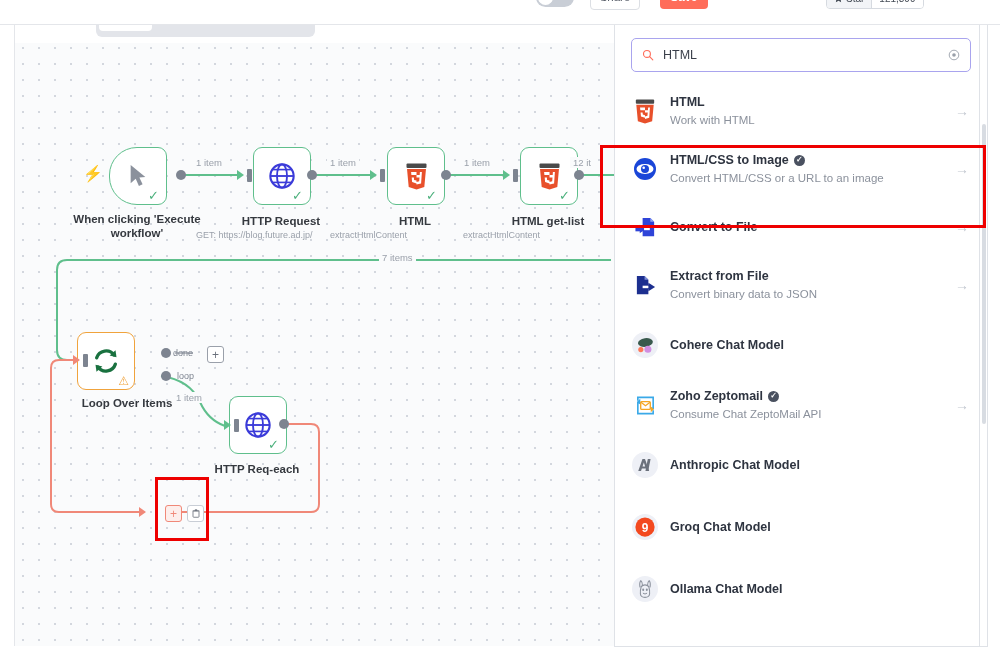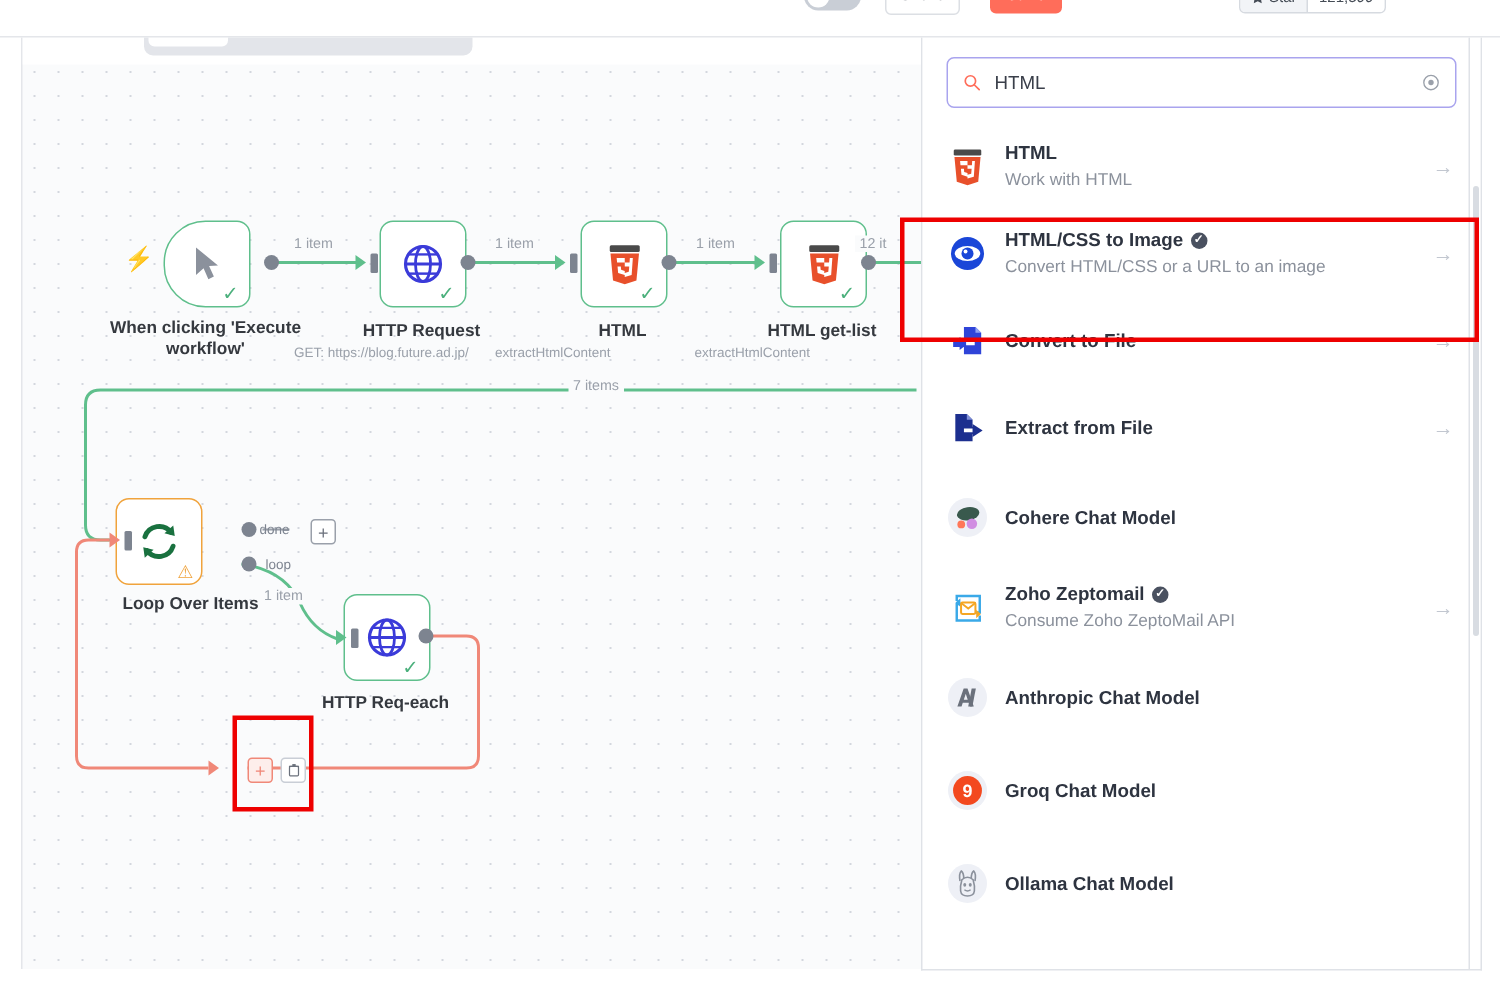--- a/index.html
+++ b/index.html
@@ -652,20 +652,21 @@
             <path fill="#7f8fd8" d="M11 2 L15 6 L11 6 Z"></path>
             <path fill="#1c2f8f" d="M8 11 L17 11 L17 16 L8 16 Z"></path>
             <path fill="#1c2f8f" d="M15 9 L22 13.5 L15 18 Z"></path>
             <path fill="#ffffff" d="M9 12.2 L15 12.2 L15 14.8 L9 14.8 Z"></path>
           </svg>
         </div>
         <div class="node-txt">
           <div class="node-name">
               <span>Extract from File</span>
             </div>
+          <div class="node-desc">Convert binary data to JSON</div>
         </div>
         <div class="chev">→</div>
       </div>
 
       <div class="node-item" style="padding-top:12px;padding-bottom:12px">
         <div class="node-ico round">
           <svg width="20" height="20" viewBox="0 0 24 24">
             <ellipse cx="12.5" cy="9" rx="9" ry="5.2" fill="#39594d" transform="rotate(-8 12.5 9)"></ellipse>
             <circle cx="7" cy="17.5" r="3.1" fill="#ff7759"></circle>
             <circle cx="15.5" cy="17" r="4.2" fill="#d18ee2"></circle>
@@ -687,21 +688,21 @@
             <path fill="#3aa9e8" d="M6.5 11 L3.2 8 L6.5 5 Z"></path>
             <rect x="7" y="8" width="10" height="8" rx="1" fill="#ffffff" stroke="#f5a623" stroke-width="1.4"></rect>
             <path fill="none" stroke="#f5a623" stroke-width="1.3" d="M7.3 8.6 L12 12.2 L16.7 8.6"></path>
           </svg>
         </div>
         <div class="node-txt">
           <div class="node-name">
             <span>Zoho Zeptomail</span>
             <span class="verified">✓</span>
           </div>
-          <div class="node-desc">Consume Zoho ZeptoMail API</div>
+          <div class="node-desc">Consume Chat ZeptoMail API</div>
         </div>
         <div class="chev">→</div>
       </div>
 
       <div class="node-item" style="padding-top:12px;padding-bottom:12px">
         <div class="node-ico round">
           <svg width="18" height="18" viewBox="0 0 24 24">
             <path fill="#6b717c" d="M3 20 L8.6 4 L12 4 L17.6 20 L14.2 20 L13.1 16.6 L7.8 16.6 L6.7 20 Z M8.7 13.9 L12.2 13.9 L10.45 8.6 Z"></path>
             <path fill="#6b717c" d="M16.5 4 L20.2 4 L20.2 20 L16.5 20 Z" transform="skewX(-11)"></path>
           </svg>

